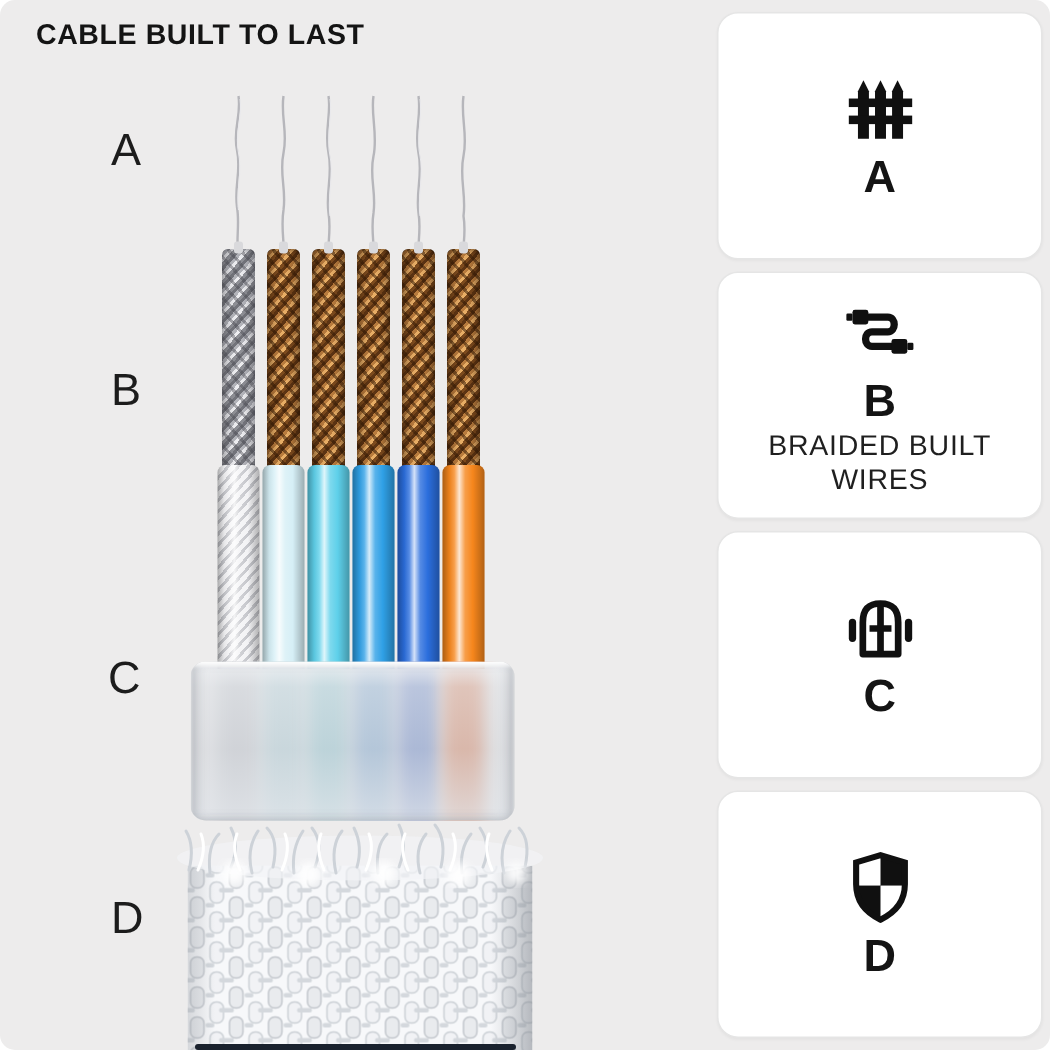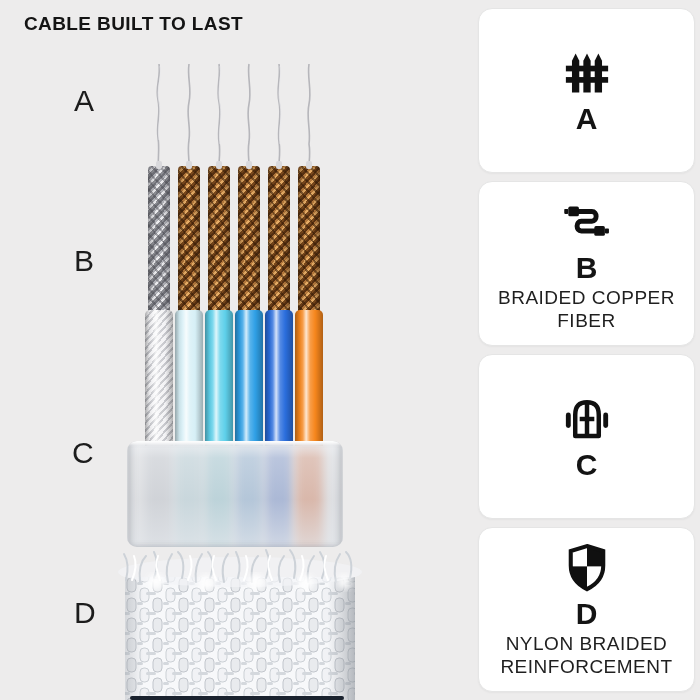--- a/index.html
+++ b/index.html
@@ -1,18 +1,18 @@
 <!DOCTYPE html>
 <html><head>
 <meta charset="utf-8">
 <style>
   html,body{margin:0;padding:0;}
   .stage{
     position:relative;width:700px;height:700px;background:#edecec;
-    overflow:hidden;font-family:"Liberation Sans",sans-serif;
+    overflow:hidden;font-family:"Liberation Sans",sans-serif;border-radius:10px;
   }
   
   .title{position:absolute;left:24px;top:13px;font-size:19px;font-weight:800;
     color:#141414;letter-spacing:.4px;}
   .side-label{position:absolute;font-size:30px;font-weight:500;color:#1c1c1c;}
   #lblA{left:74px;top:84px}
   #lblB{left:74px;top:244px}
   #lblC{left:72px;top:436px}
   #lblD{left:74px;top:596px}
 
@@ -228,21 +228,21 @@
       <div class="icon">
         <svg viewBox="0 0 64 64" width="52" height="52">
           <path d="M21,19 H38 C45,19 45,31 38,31 H25 C18,31 18,43 25,43 H42" fill="none" stroke="#101010" stroke-width="6" stroke-linecap="round"></path>
           <rect x="9" y="13" width="13" height="12" rx="2" fill="#101010"></rect>
           <rect x="4" y="16" width="5" height="6" rx="1" fill="#101010"></rect>
           <rect x="41" y="37" width="13" height="12" rx="2" fill="#101010"></rect>
           <rect x="54" y="40" width="5" height="6" rx="1" fill="#101010"></rect>
         </svg>
       </div>
       <div class="letter">B</div>
-      <div class="label">BRAIDED COPPER FIBER</div>
+      <div class="label">BRAIDED BUILT WIRES</div>
     </div>
 
     <div class="card">
       <div class="icon">
         <svg viewBox="0 0 64 64" width="52" height="52">
           <path d="M17.5,53 V27 C17.5,14.5 24,11.5 32,11.5 C40,11.5 46.5,14.5 46.5,27 V53 Z" fill="none" stroke="#101010" stroke-width="5.5" stroke-linejoin="round"></path>
           <line x1="32" y1="12" x2="32" y2="53" stroke="#101010" stroke-width="5.5"></line>
           <line x1="23" y1="32" x2="41" y2="32" stroke="#101010" stroke-width="5.5"></line>
           <rect x="6" y="24" width="6" height="19" rx="3" fill="#101010"></rect>
           <rect x="52" y="24" width="6" height="19" rx="3" fill="#101010"></rect>
@@ -261,17 +261,16 @@
           </defs>
           <g clip-path="url(#shc)">
             <rect x="0" y="0" width="64" height="64" fill="#101010"></rect>
             <rect x="0" y="0" width="32" height="30" fill="#ffffff"></rect>
             <rect x="32" y="30" width="32" height="34" fill="#ffffff"></rect>
           </g>
           <path d="M32,5 L52,11 V29 C52,43.5 43.5,52.5 32,58 C20.5,52.5 12,43.5 12,29 V11 Z" fill="none" stroke="#101010" stroke-width="5"></path>
         </svg>
       </div>
       <div class="letter">D</div>
-      <div class="label">NYLON BRAIDED REINFORCEMENT</div>
     </div>
 
   </div>
 </div>
 
 </body></html>

